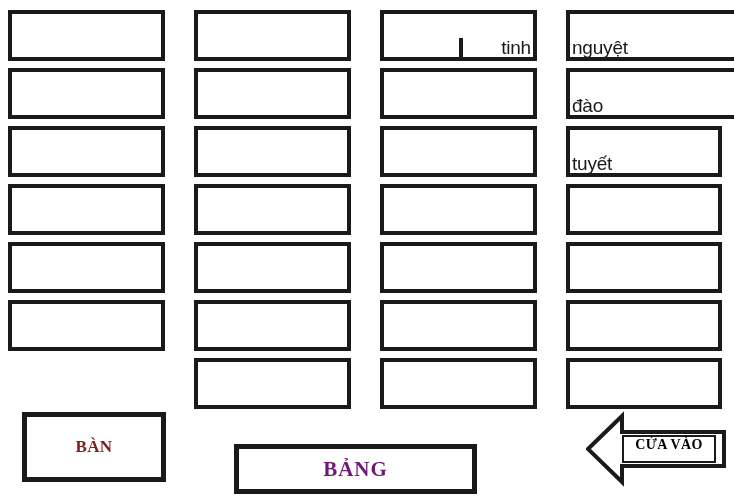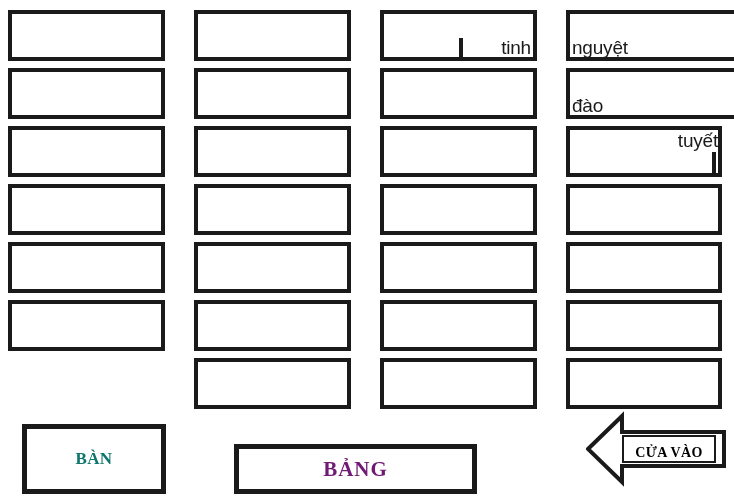--- a/index.html
+++ b/index.html
@@ -56,35 +56,35 @@
     padding-right: 2px;
   }
   .seat.align-right {
     justify-content: flex-end;
   }
 
   
   #teacher-desk {
     position: absolute;
     left: 22px;
-    top: 424px;
+    top: 412px;
     width: 144px;
     height: 70px;
     box-sizing: border-box;
     border: 5px solid #1a1a1a;
     background: #ffffff;
     display: flex;
     flex-direction: column;
     align-items: center;
     justify-content: center;
     font-family: "Liberation Serif", serif;
     font-weight: bold;
     font-size: 17px;
     line-height: 1.12;
-    color: #0f766e;
+    color: #7f1d1d;
     letter-spacing: 0.3px;
     text-align: center;
   }
 
   
   #board {
     position: absolute;
     left: 234px;
     top: 444px;
     width: 243px;
@@ -121,21 +121,21 @@
   #entrance-label {
     position: absolute;
     left: 36px;
     top: 27px;
     width: 94px;
     height: 28px;
     box-sizing: border-box;
     border: 2px solid #1a1a1a;
     background: #ffffff;
     display: flex;
-    align-items: flex-end;
+    align-items: flex-start;
     justify-content: center;
     font-family: "Liberation Serif", serif;
     font-weight: bold;
     font-size: 14px;
     color: #000000;
     letter-spacing: 0.4px;
     white-space: nowrap;
   }
 </style>
 </head>
@@ -310,21 +310,21 @@
         </div>
       </div>
       <div class="desk" style="left: 566px; width: 185px; top: 68px; height: 51px;">
         <div class="seat">
           <span class="seat-label">đào</span>
         </div>
         <div class="seat">
           <span class="seat-label"></span>
         </div>
       </div>
-      <div class="desk" style="left: 566px; width: 156px; top: 126px; height: 51px; flex-direction: column;">
+      <div class="desk" style="left: 566px; width: 156px; top: 126px; height: 51px;">
         <div class="seat">
           <span class="seat-label">tuyết</span>
         </div>
         <div class="seat">
           <span class="seat-label"></span>
         </div>
       </div>
       <div class="desk" style="left: 566px; width: 156px; top: 184px; height: 51px;">
         <div class="seat">
           <span class="seat-label"></span>

